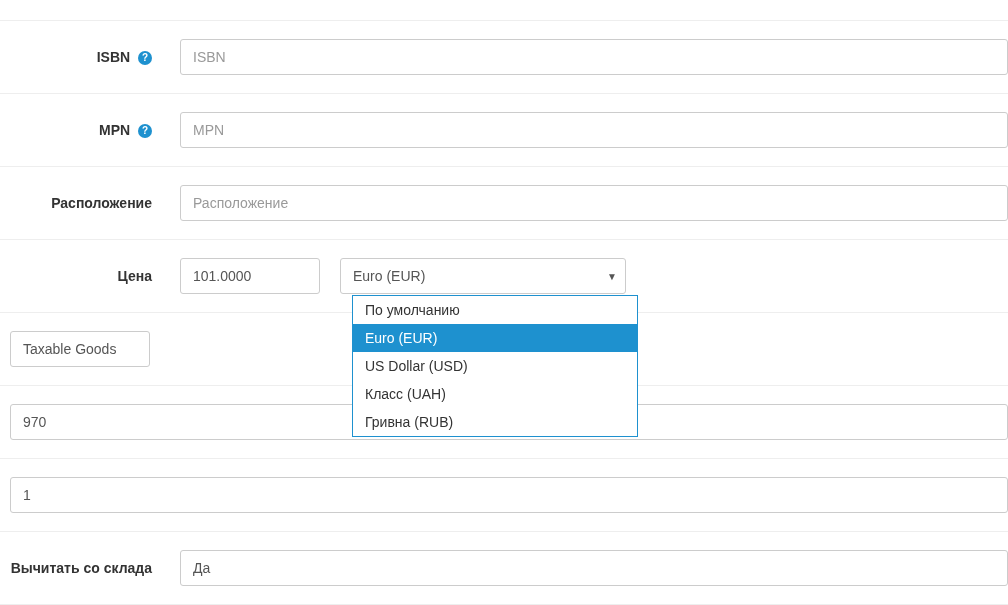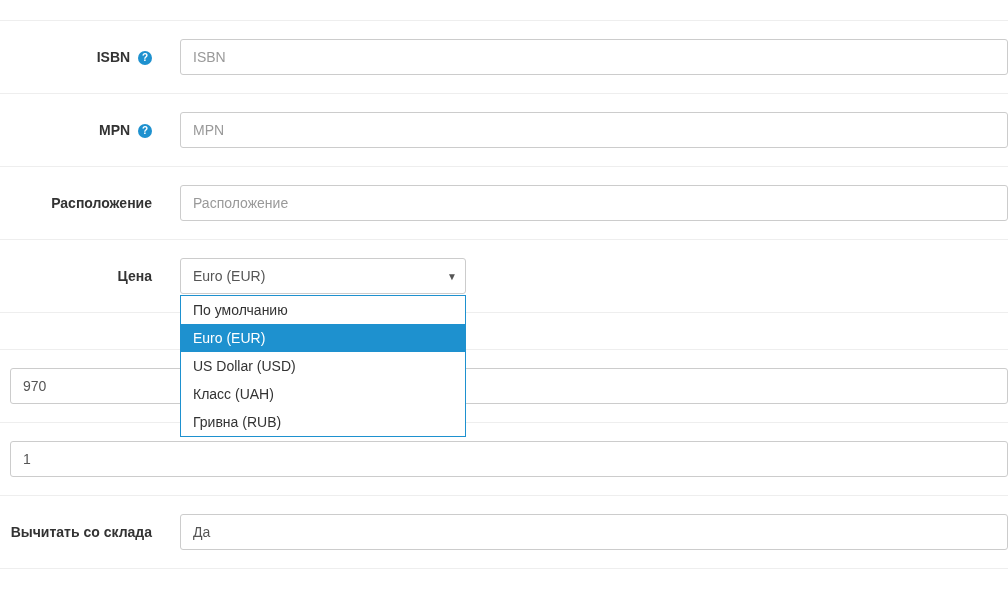--- a/index.html
+++ b/index.html
@@ -89,21 +89,21 @@
       position: absolute;
       right: 8px;
       top: 50%;
       transform: translateY(-50%);
       color: #555;
       font-size: 10px;
     }
     .dropdown {
       position: absolute;
       top: 37px;
-      left: 0;
+      left: 12px;
       width: 100%;
       background: #fff;
       border: 1px solid #1e91cf;
       z-index: 10;
     }
     .dropdown-option {
       padding: 6px 12px;
       font-size: 14px;
       color: #333;
       cursor: pointer;
@@ -156,37 +156,41 @@
   <div class="input-col">
     <input type="text" class="text-input full" placeholder="Расположение" style="">
   </div>
 </div>
 
 <div class="form-row">
   <div class="label-col">
     <span>Цена</span>
   </div>
   <div class="input-col">
+    <input type="text" class="text-input short" value="101.0000" style="">
     <div class="select-wrap">
       <div class="select-box">
         <span>Euro (EUR)</span>
         <span class="select-caret">▼</span>
       </div>
       <div class="dropdown">
         <div class="dropdown-option">По умолчанию</div>
         <div class="dropdown-option selected">Euro (EUR)</div>
         <div class="dropdown-option">US Dollar (USD)</div>
         <div class="dropdown-option">Класс (UAH)</div>
         <div class="dropdown-option">Гривна (RUB)</div>
       </div>
     </div>
   </div>
 </div>
 
 <div class="form-row">
+  <div class="input-col">
+    <input type="text" class="text-input short" value="Taxable Goods" style="">
+  </div>
 </div>
 
 <div class="form-row">
   <div class="input-col">
     <input type="text" class="text-input full" value="970" style="">
   </div>
 </div>
 
 <div class="form-row">
   <div class="input-col">

